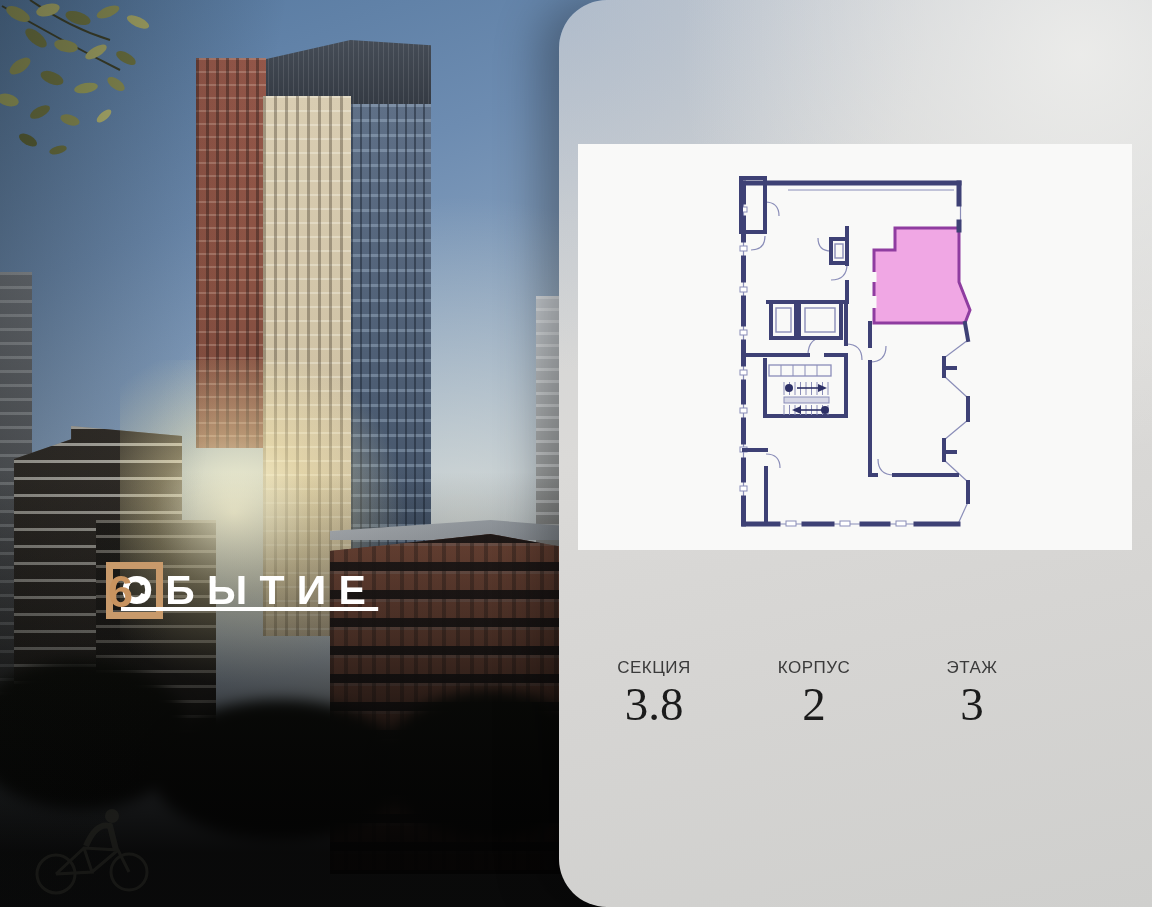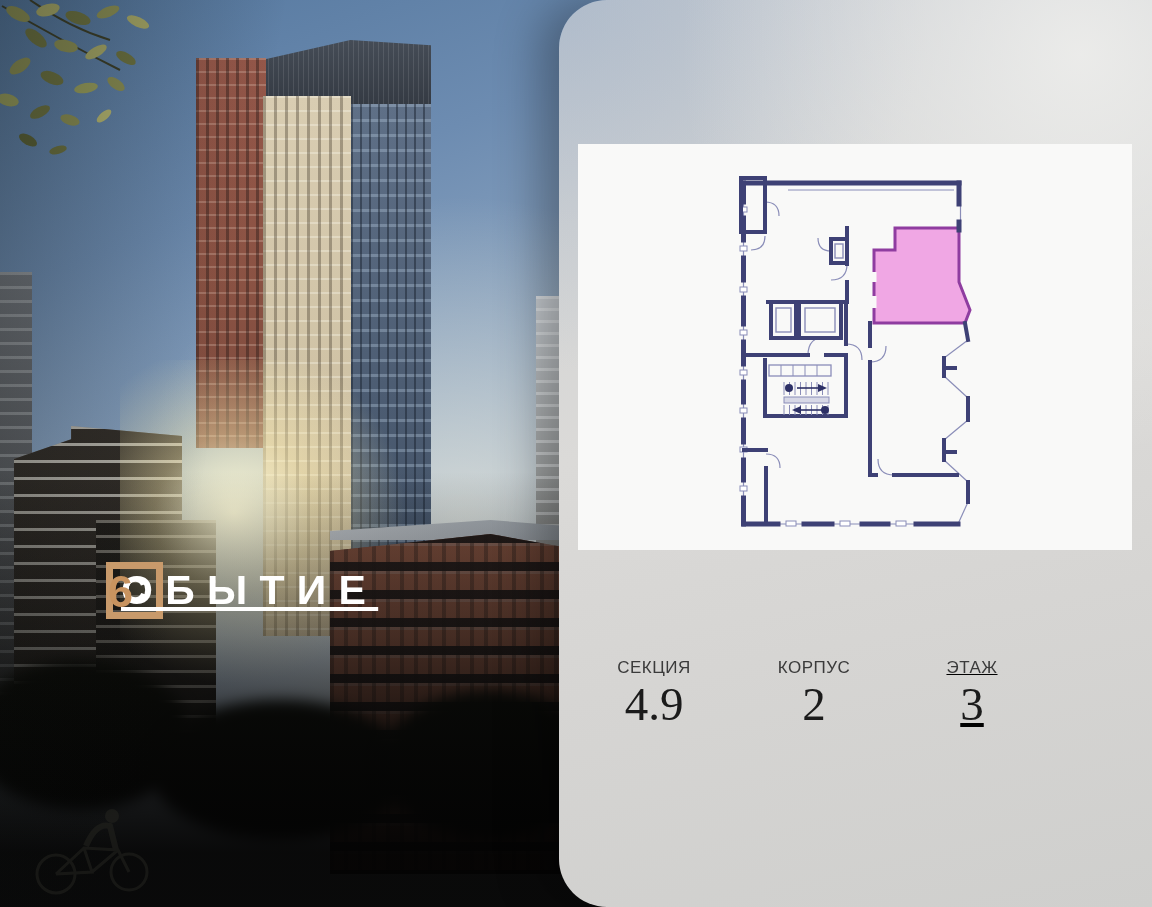--- a/index.html
+++ b/index.html
@@ -80,21 +80,21 @@
     box-shadow:-20px 0 45px rgba(0,0,0,.30);}
   .plan-area{position:absolute;left:19px;top:144px;width:554px;height:406px;background:#f9f9f8;}
   .plan-area svg{display:block;}
 
   .info-row{position:absolute;top:658px;left:0;width:100%;display:flex;}
   .info-col{text-align:center;}
   .info-col .lbl{font-size:17px;letter-spacing:.5px;color:#3b3b3b;}
   .info-col .val{font-family:"Liberation Serif",serif;font-size:47px;color:#1b1b1b;margin-top:3px;line-height:1;}
   .c1{width:130px;margin-left:30px;}
   .c2{width:150px;margin-left:20px;}
-  .c3{width:150px;margin-left:8px;text-decoration:underline;}
+  .c3{width:150px;margin-left:8px;}
 </style>
 </head>
 <body>
 
 <div class="stage">
 
   <div class="photo">
     <div class="bldg-left-edge"></div>
     <div class="bldg-left-a"></div>
     <div class="bldg-left-b"></div>
@@ -258,21 +258,21 @@
           <polygon points="240,240 249,244 240,248" fill="#2d3066"></polygon>
           <path d="M244,266 H223" stroke="#2d3066" stroke-width="1.6"></path>
           <polygon points="223,262 214,266 223,270" fill="#2d3066"></polygon>
         </g>
       </svg>
     </div>
 
     <div class="info-row">
       <div class="info-col c1">
         <div class="lbl">СЕКЦИЯ</div>
-        <div class="val">4.9</div>
+        <div class="val">3.8</div>
       </div>
       <div class="info-col c2">
         <div class="lbl">КОРПУС</div>
         <div class="val">2</div>
       </div>
       <div class="info-col c3">
         <div class="lbl">ЭТАЖ</div>
         <div class="val">3</div>
       </div>
     </div>

